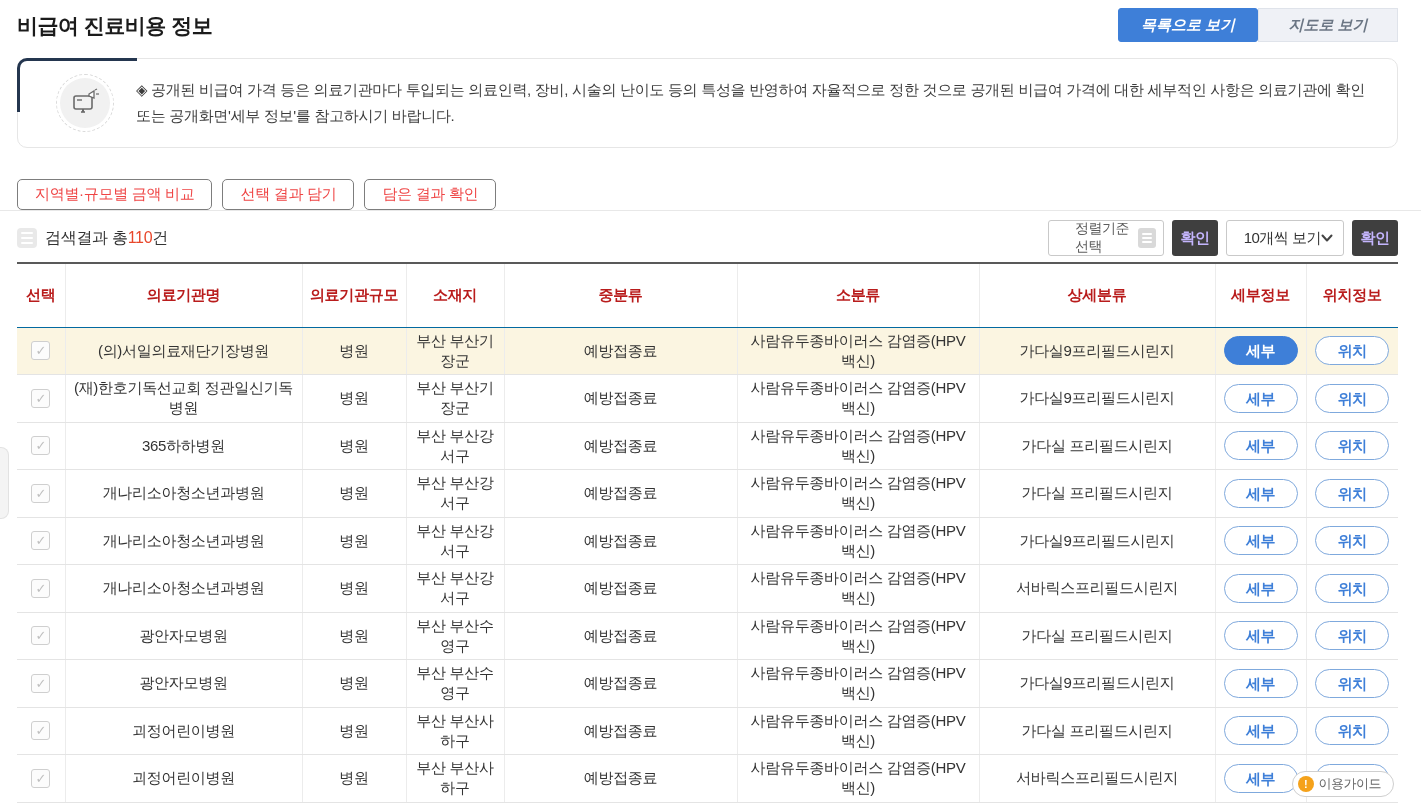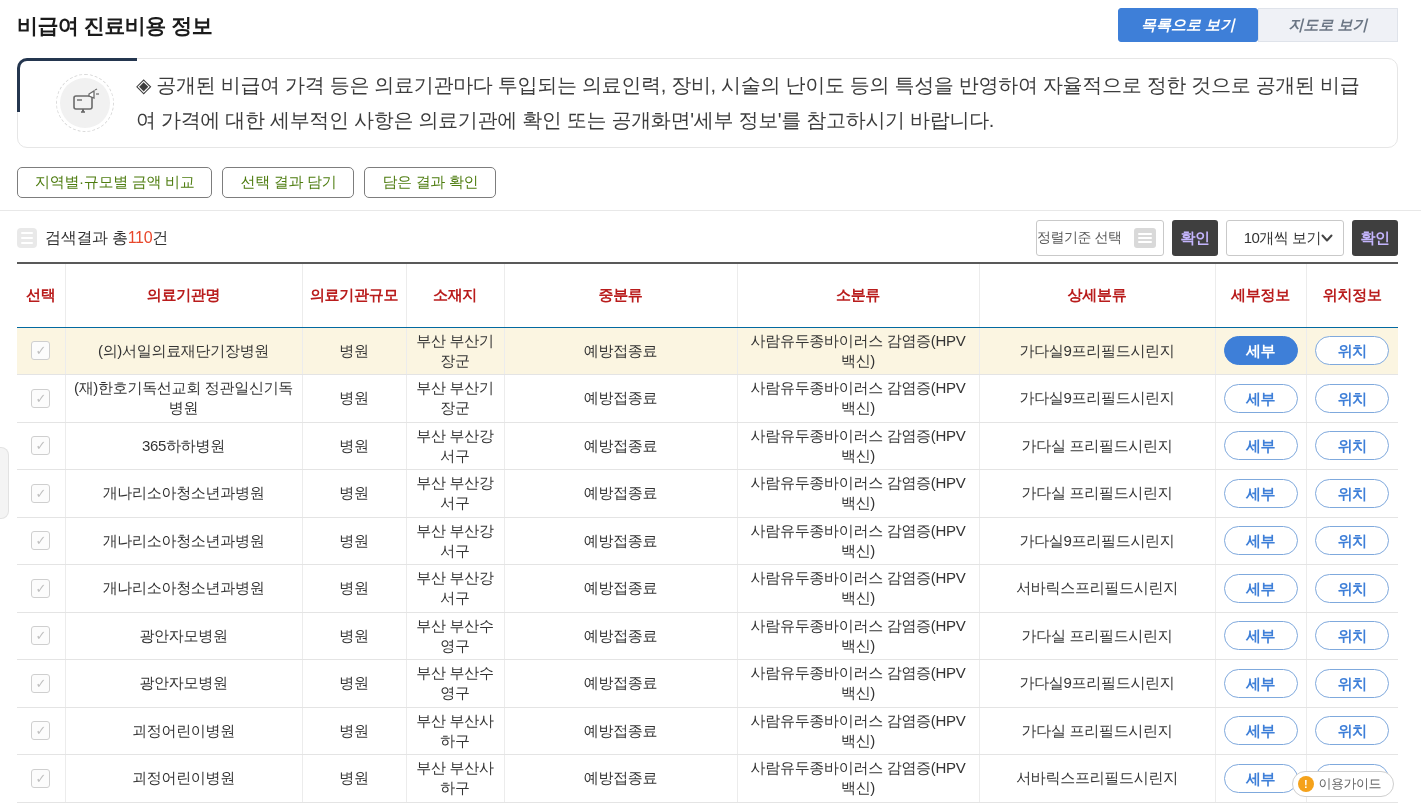--- a/index.html
+++ b/index.html
@@ -11,35 +11,35 @@
   .page-title { position:absolute; top:12px; left:17px; font-size:21px; font-weight:bold; color:#1b1b1b; letter-spacing:-0.5px; }
   .view-toggle { position:absolute; top:8px; right:23px; display:flex; }
   .toggle-btn { width:140px; height:34px; font-size:15px; font-weight:bold; display:flex; align-items:center; justify-content:center; cursor:pointer; border:1px solid #dfe3ea; background:#eff1f6; color:#6b7684;font-style:italic; }
   .toggle-btn.active { background:#3e7fd8; border-color:#3e7fd8; color:#fff; border-radius:3px; }
 
   
   .notice { position:absolute; top:58px; left:17px; right:23px; height:90px; border:1px solid #e6e6e6; border-radius:10px; display:flex; align-items:center; padding:0 30px 0 38px; background:#fff; }
   .notice-accent { position:absolute; top:-1px; left:-1px; width:120px; height:54px; border-top:3px solid #24364f; border-left:3px solid #24364f; border-top-left-radius:10px; pointer-events:none; }
   .notice-icon-wrap { flex:0 0 auto; width:58px; height:58px; border:1px dashed #d9d9d9; border-radius:50%; padding:3px; margin-right:22px; }
   .notice-icon { width:100%; height:100%; background:#f1f1f1; border-radius:50%; display:flex; align-items:center; justify-content:center; }
-  .notice-text { font-size:20px; color:#3c3c3c; line-height:1.75; letter-spacing:-0.3px; }
+  .notice-text { font-size:15px; color:#3c3c3c; line-height:1.75; letter-spacing:-0.3px; }
 
   
   .actions { position:absolute; top:167px; left:17px; display:flex; gap:10px; }
-  .action-btn { background:#fff; border:1px solid #7d7d7d; border-radius:5px; height:31px; padding:0 17px; font-size:15px; color:#4d7c0f; display:flex; align-items:center; cursor:pointer; letter-spacing:-0.3px; }
+  .action-btn { background:#fff; border:1px solid #7d7d7d; border-radius:5px; height:31px; padding:0 17px; font-size:15px; color:#ef4444; display:flex; align-items:center; cursor:pointer; letter-spacing:-0.3px;margin-top:12px; }
   .top-divider { position:absolute; top:210px; left:0; right:0; border-bottom:1px solid #e8e8e8; }
 
   
   .results-bar { position:absolute; top:219px; left:17px; right:23px; height:38px; display:flex; align-items:center; justify-content:space-between; }
   .results-left { display:flex; align-items:center; gap:8px; font-size:16px; color:#333; letter-spacing:-0.3px; }
   .list-icon { width:20px; height:20px; background:#e9e9e9; border-radius:4px; display:flex; flex-direction:column; justify-content:center; gap:3px; padding:0 4px; }
   .list-icon i { display:block; height:2px; background:#fff; border-radius:1px; }
   .results-count { color:#e8472b; }
   .results-right { display:flex; align-items:center; gap:8px; }
-  .sort-box { width:128px; height:36px; border:1px solid #c9c9c9; border-radius:3px; background:#fff; display:flex; align-items:center; justify-content:space-between; padding:0 7px 0 0; font-size:14px; color:#5c5c5c; cursor:pointer; letter-spacing:-0.5px; }
+  .sort-box { width:116px; height:36px; border:1px solid #c9c9c9; border-radius:3px; background:#fff; display:flex; align-items:center; justify-content:space-between; padding:0 7px 0 26px; font-size:14px; color:#5c5c5c; cursor:pointer; letter-spacing:-0.5px; }
   .sort-icon { width:22px; height:20px; background:#d9d9d9; border-radius:3px; display:flex; flex-direction:column; justify-content:center; gap:2px; padding:0 4px; }
   .sort-icon i { display:block; height:2px; background:#fff; border-radius:1px; }
   .confirm-btn { min-width:46px; height:36px; background:#3f3f3f; color:#c4b5fd; border:none; border-radius:3px; font-size:15px; font-weight:bold; cursor:pointer; font-family:inherit; letter-spacing:-0.5px; }
   .pagesize-box { width:118px; height:36px; border:1px solid #c9c9c9; border-radius:3px; background:#fff; display:flex; align-items:center; justify-content:flex-end; padding:0 10px; font-size:15px; color:#333; cursor:pointer; letter-spacing:-0.5px; }
   .chevron { width:12px; height:12px; }
 
   
   .results-table { position:absolute; top:262px; left:17px; width:1381px; border-collapse:collapse; table-layout:fixed; font-size:15px; border-top:2px solid #595959; }
   .results-table th { height:64px; font-weight:bold; color:#b91c1c; background:#fff; border-bottom:1px solid #0369a1; letter-spacing:-0.3px; }
   .results-table td { height:45px; text-align:center; color:#333; border-bottom:1px solid #e4e4e4; padding:3px 6px; line-height:1.35; letter-spacing:-0.3px; }

